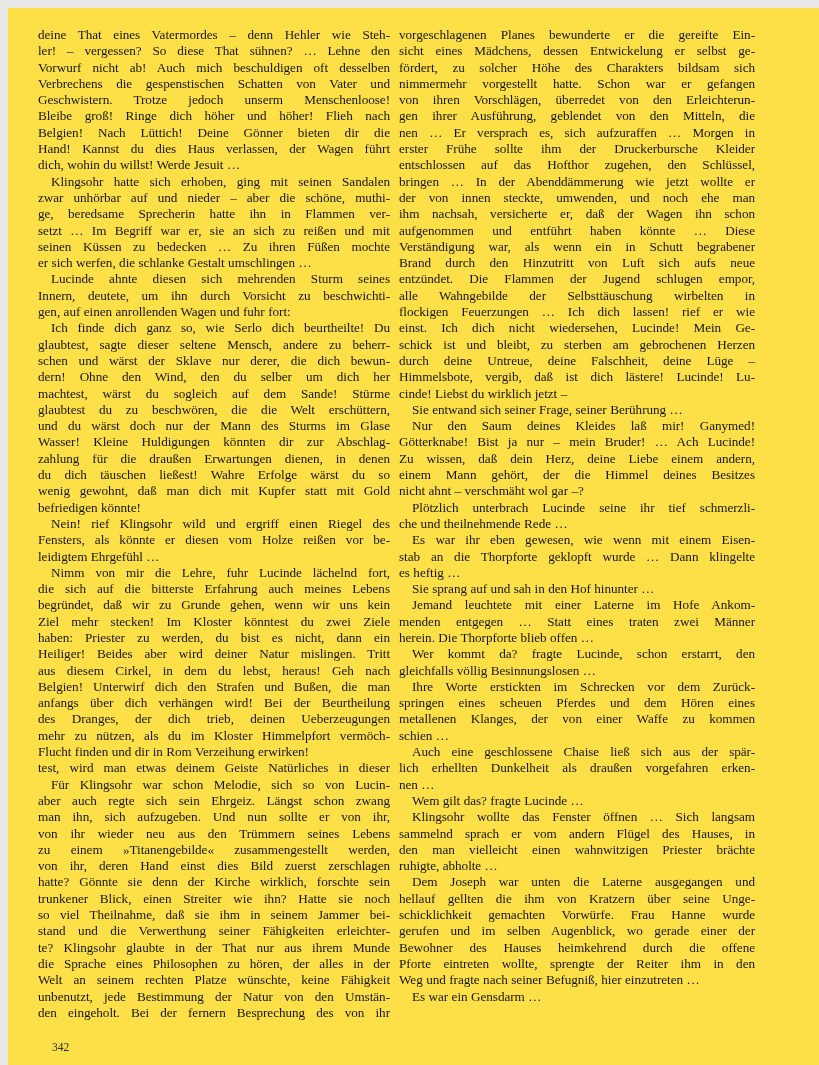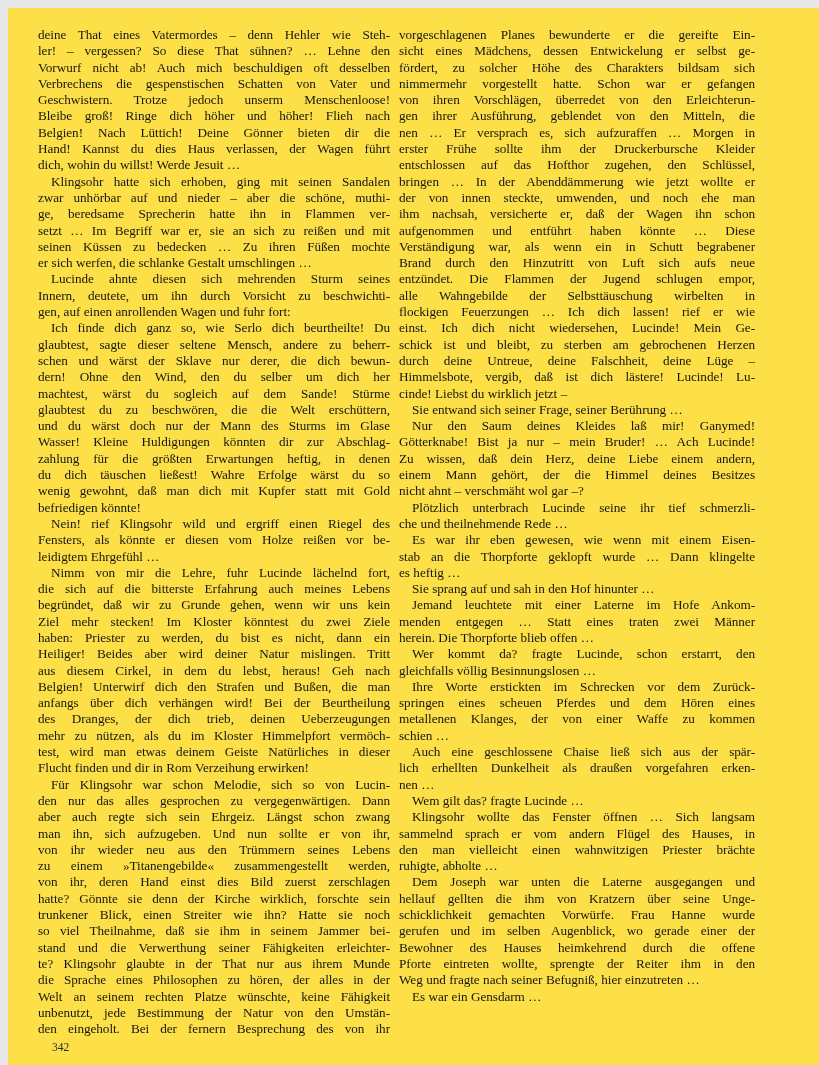--- a/index.html
+++ b/index.html
@@ -70,42 +70,41 @@
       <div class="line just">Innern, deutete, um ihn durch Vorsicht zu beschwichti-</div>
       <div class="line end">gen, auf einen anrollenden Wagen und fuhr fort:</div>
       <div class="line just ind">Ich finde dich ganz so, wie Serlo dich beurtheilte! Du</div>
       <div class="line just">glaubtest, sagte dieser seltene Mensch, andere zu beherr-</div>
       <div class="line just">schen und wärst der Sklave nur derer, die dich bewun-</div>
       <div class="line just">dern! Ohne den Wind, den du selber um dich her</div>
       <div class="line just">machtest, wärst du sogleich auf dem Sande! Stürme</div>
       <div class="line just">glaubtest du zu beschwören, die die Welt erschüttern,</div>
       <div class="line just">und du wärst doch nur der Mann des Sturms im Glase</div>
       <div class="line just">Wasser! Kleine Huldigungen könnten dir zur Abschlag-</div>
-      <div class="line just">zahlung für die größten Erwartungen heftig, in denen</div>
+      <div class="line just">zahlung für die draußen Erwartungen dienen, in denen</div>
       <div class="line just">du dich täuschen ließest! Wahre Erfolge wärst du so</div>
       <div class="line just">wenig gewohnt, daß man dich mit Kupfer statt mit Gold</div>
       <div class="line end">befriedigen könnte!</div>
       <div class="line just ind">Nein! rief Klingsohr wild und ergriff einen Riegel des</div>
       <div class="line just">Fensters, als könnte er diesen vom Holze reißen vor be-</div>
       <div class="line end">leidigtem Ehrgefühl …</div>
       <div class="line just ind">Nimm von mir die Lehre, fuhr Lucinde lächelnd fort,</div>
       <div class="line just">die sich auf die bitterste Erfahrung auch meines Lebens</div>
       <div class="line just">begründet, daß wir zu Grunde gehen, wenn wir uns kein</div>
       <div class="line just">Ziel mehr stecken! Im Kloster könntest du zwei Ziele</div>
       <div class="line just">haben: Priester zu werden, du bist es nicht, dann ein</div>
       <div class="line just">Heiliger! Beides aber wird deiner Natur mislingen. Tritt</div>
       <div class="line just">aus diesem Cirkel, in dem du lebst, heraus! Geh nach</div>
       <div class="line just">Belgien! Unterwirf dich den Strafen und Bußen, die man</div>
       <div class="line just">anfangs über dich verhängen wird! Bei der Beurtheilung</div>
       <div class="line just">des Dranges, der dich trieb, deinen Ueberzeugungen</div>
       <div class="line just">mehr zu nützen, als du im Kloster Himmelpfort vermöch-</div>
+      <div class="line end">Flucht finden und dir in Rom Verzeihung erwirken!</div>
       <div class="line just">test, wird man etwas deinem Geiste Natürliches in dieser</div>
-      <div class="line end">Flucht finden und dir in Rom Verzeihung erwirken!</div>
       <div class="line just ind">Für Klingsohr war schon Melodie, sich so von Lucin-</div>
-      <div class="line just">den nur das alles gesprochen zu vergegenwärtigen. Dann</div>
       <div class="line just">aber auch regte sich sein Ehrgeiz. Längst schon zwang</div>
       <div class="line just">man ihn, sich aufzugeben. Und nun sollte er von ihr,</div>
       <div class="line just">von ihr wieder neu aus den Trümmern seines Lebens</div>
       <div class="line just">zu einem »Titanengebilde« zusammengestellt werden,</div>
       <div class="line just">von ihr, deren Hand einst dies Bild zuerst zerschlagen</div>
       <div class="line just">hatte? Gönnte sie denn der Kirche wirklich, forschte sein</div>
       <div class="line just">trunkener Blick, einen Streiter wie ihn? Hatte sie noch</div>
       <div class="line just">so viel Theilnahme, daß sie ihm in seinem Jammer bei-</div>
       <div class="line just">stand und die Verwerthung seiner Fähigkeiten erleichter-</div>
       <div class="line just">te? Klingsohr glaubte in der That nur aus ihrem Munde</div>

